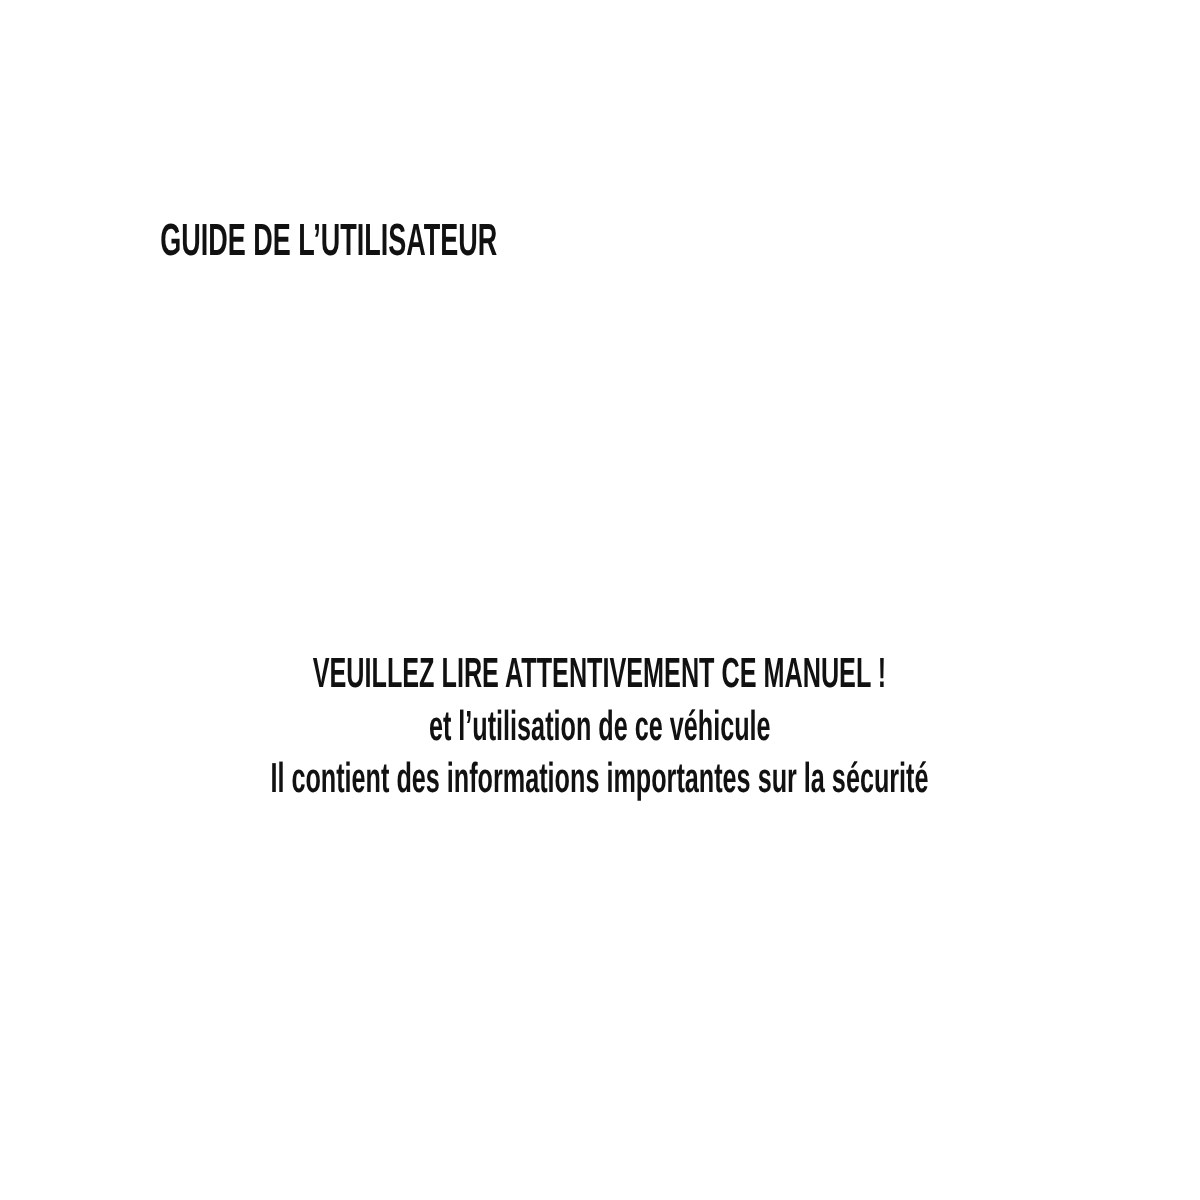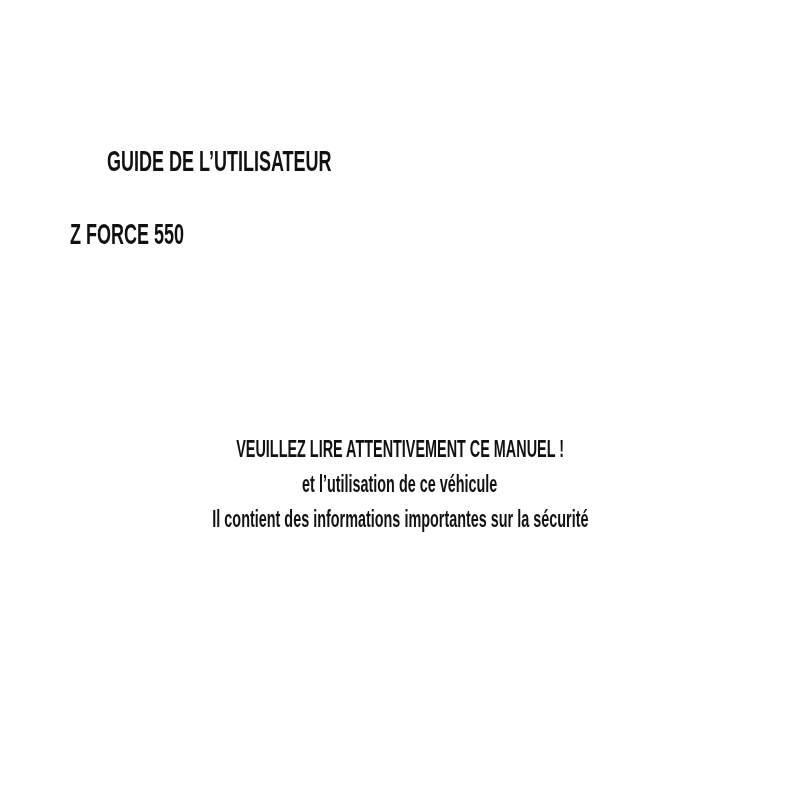--- a/index.html
+++ b/index.html
@@ -35,21 +35,21 @@
     margin-top: 43px;
   }
   .notice-block {
     position: absolute;
     top: 431px;
     left: 0;
     right: 0;
     text-align: center;
   }
   .notice-block .line {
-    font-size: 24px;
+    font-size: 28px;
     line-height: 35px;
     height: 35px;
     white-space: nowrap;
   }
   
   .cond {
     display: inline-block;
     transform: scaleX(0.6);
     transform-origin: 50% 50%;
     white-space: nowrap;
@@ -58,23 +58,20 @@
 </style>
 </head>
 <body>
 
 <div class="page">
 
   <header class="title-block">
     <div class="line">
       <span class="cond">GUIDE DE L’UTILISATEUR</span>
     </div>
-    <div class="line">
-      <span class="cond">Z FORCE 550</span>
-    </div>
   </header>
 
   <section class="notice-block">
     <div class="line">
       <span class="cond">VEUILLEZ LIRE ATTENTIVEMENT CE MANUEL !</span>
     </div>
     <div class="line">
       <span class="cond">et l’utilisation de ce véhicule</span>
     </div>
     <div class="line">

